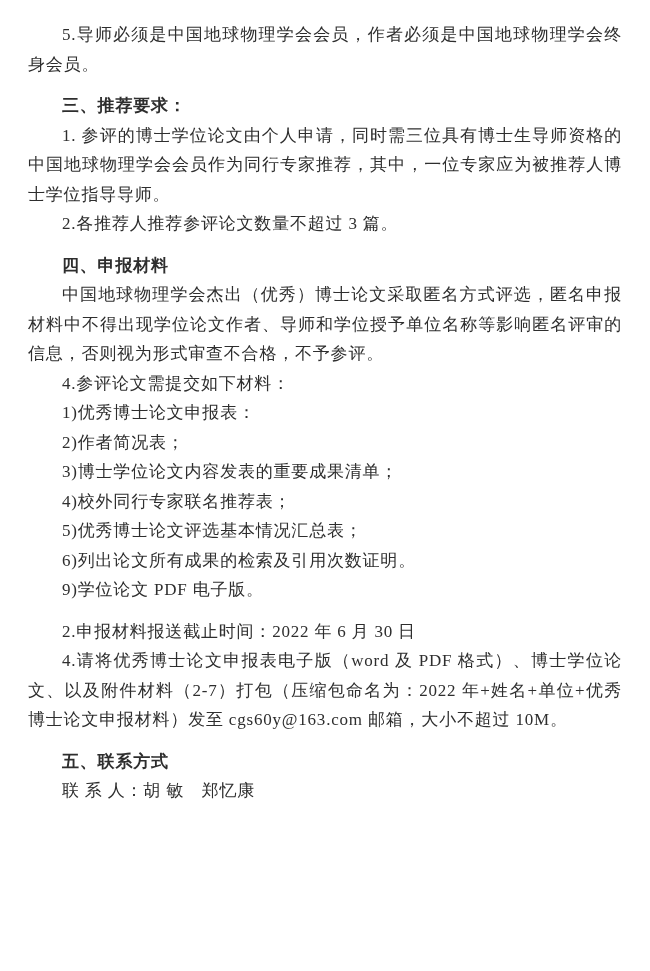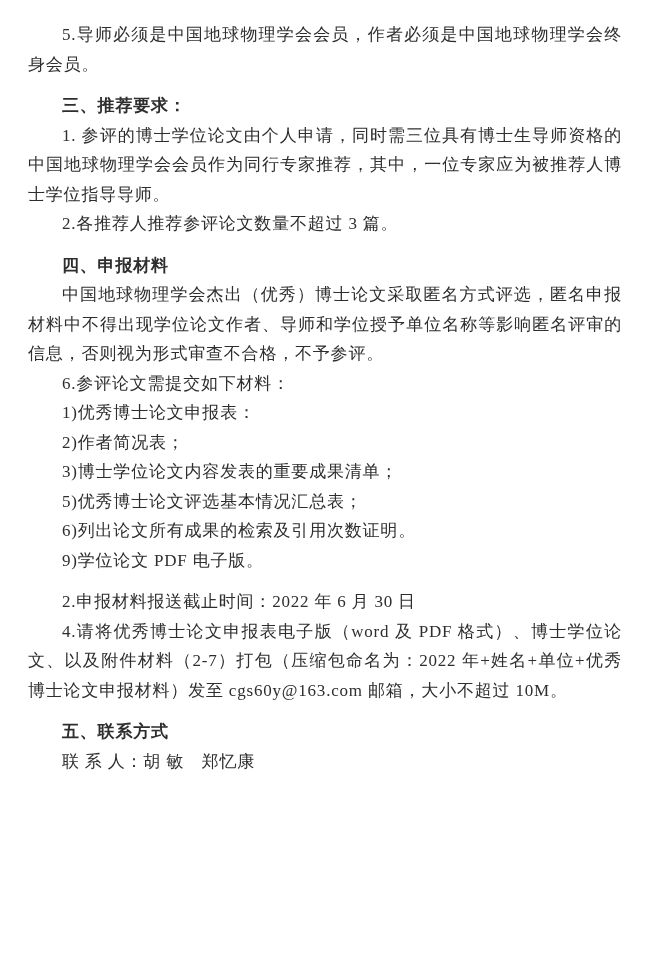--- a/index.html
+++ b/index.html
@@ -52,24 +52,25 @@
 </head>
 <body>
 
 <div class="page">
   <p class="indent">5.导师必须是中国地球物理学会会员，作者必须是中国地球物理学会终身会员。</p>
   <p class="heading">三、推荐要求：</p>
   <p class="indent">1. 参评的博士学位论文由个人申请，同时需三位具有博士生导师资格的中国地球物理学会会员作为同行专家推荐，其中，一位专家应为被推荐人博士学位指导导师。</p>
   <p class="indent">2.各推荐人推荐参评论文数量不超过 3 篇。</p>
   <p class="heading">四、申报材料</p>
   <p class="indent">中国地球物理学会杰出（优秀）博士论文采取匿名方式评选，匿名申报材料中不得出现学位论文作者、导师和学位授予单位名称等影响匿名评审的信息，否则视为形式审查不合格，不予参评。</p>
-  <p class="indent">6.参评论文需提交如下材料：</p>
+  <p class="indent">4.参评论文需提交如下材料：</p>
   <p class="list-item">1)优秀博士论文申报表：</p>
   <p class="list-item">2)作者简况表；</p>
   <p class="list-item">3)博士学位论文内容发表的重要成果清单；</p>
+  <p class="list-item">4)校外同行专家联名推荐表；</p>
   <p class="list-item">5)优秀博士论文评选基本情况汇总表；</p>
   <p class="list-item">6)列出论文所有成果的检索及引用次数证明。</p>
   <p class="list-item">9)学位论文 PDF 电子版。</p>
   <p class="indent spaced">2.申报材料报送截止时间：2022 年 6 月 30 日</p>
   <p class="indent">4.请将优秀博士论文申报表电子版（word 及 PDF 格式）、博士学位论文、以及附件材料（2-7）打包（压缩包命名为：2022 年+姓名+单位+优秀博士论文申报材料）发至 cgs60y@163.com 邮箱，大小不超过 10M。</p>
   <p class="heading">五、联系方式</p>
   <p class="indent contact">联 系 人：胡 敏　郑忆康</p>
 </div>
 
 </body></html>

